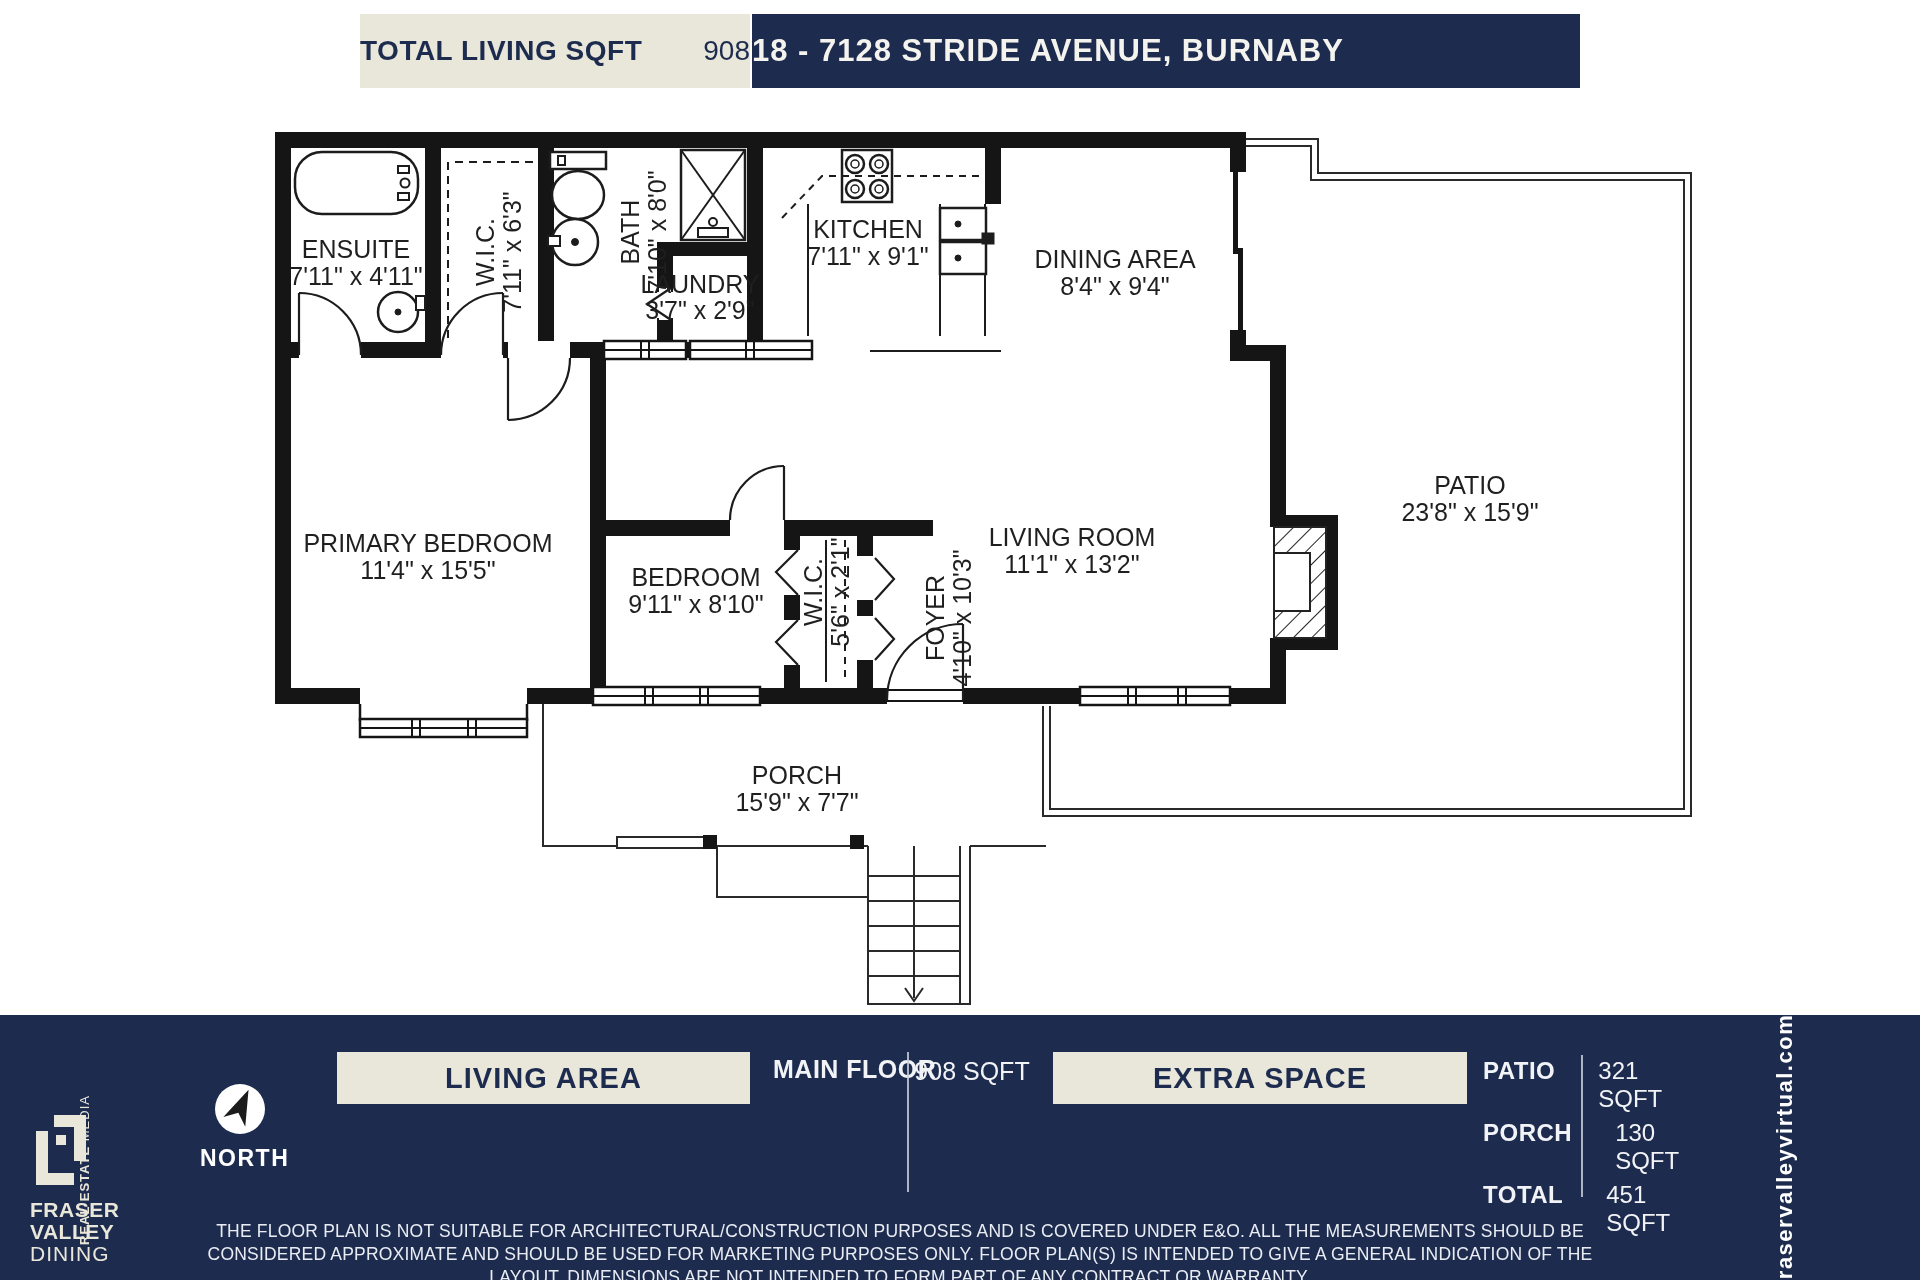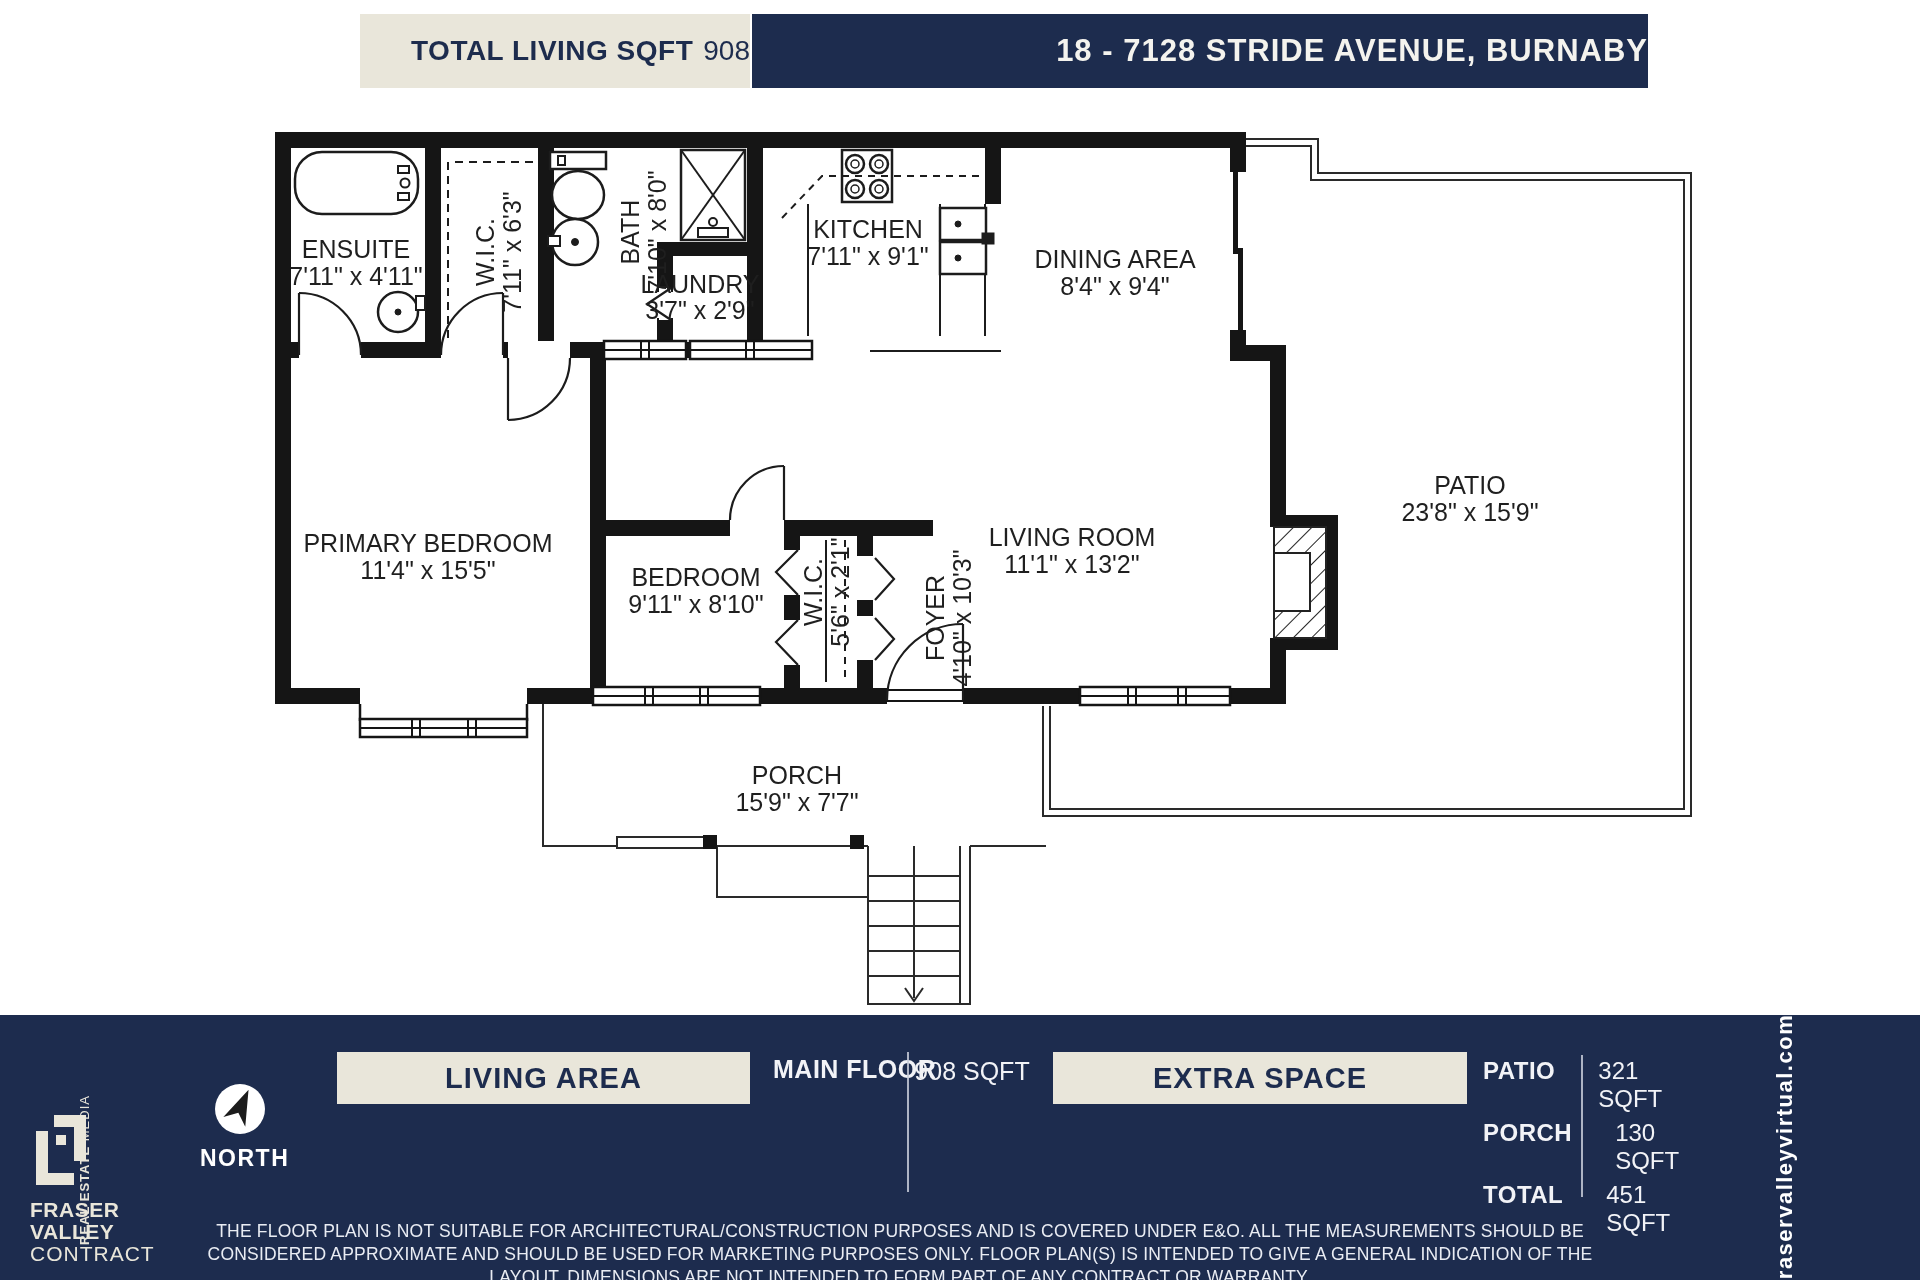--- a/index.html
+++ b/index.html
@@ -1,23 +1,23 @@
 <!DOCTYPE html>
 <html><head>
 <meta charset="utf-8">
 <style>
   html,body{margin:0;padding:0;background:#ffffff;}
   .page{position:relative;width:1920px;height:1280px;background:#ffffff;overflow:hidden;
         font-family:"Liberation Sans",sans-serif;}
   
-  .hdr-box{position:absolute;top:14px;height:74px;display:flex;align-items:center;justify-content:flex-end;}
+  .hdr-box{position:absolute;top:14px;height:74px;display:flex;align-items:center;justify-content:space-between;}
   .hdr-total{left:360px;width:390px;background:#e9e6da;}
   .hdr-total .t{color:#1d2c4e;font-size:28px;font-weight:800;letter-spacing:.5px;}
   .hdr-total .v{color:#1d2c4e;font-size:28px;font-weight:400;margin-left:10px;}
-  .hdr-addr{left:752px;width:896px;background:#1d2c4e;}
+  .hdr-addr{left:752px;width:828px;background:#1d2c4e;}
   .hdr-addr .a{color:#f4f3ee;font-size:31px;font-weight:700;letter-spacing:1px;}
   
   .plan{position:absolute;left:0;top:0;}
   
   .footer{position:absolute;left:0;top:1015px;width:1920px;height:265px;background:#1d2c4e;}
   .fbox{position:absolute;height:52px;background:#e9e6da;display:flex;align-items:center;justify-content:center;}
   .fbox span{color:#1d2c4e;font-size:29px;font-weight:800;letter-spacing:1px;}
   .fbox-living{left:337px;top:37px;width:413px;}
   .fbox-extra{left:1053px;top:37px;width:414px;}
   .ftxt{position:absolute;color:#f2f3f7;white-space:nowrap;}
@@ -347,21 +347,21 @@
 
     <div class="brand">
       <svg width="60" height="74" viewBox="0 0 60 74">
         <path d="M6,18 H18 V60 H44 V72 H6 Z" fill="#e9e6da"></path>
         <path d="M24,2 H56 V48 H44 V14 H24 Z" fill="#e9e6da"></path>
         <rect x="26" y="22" width="10" height="10" fill="#e9e6da"></rect>
       </svg>
       <div class="brand-names">
         <div>FRASER</div>
         <div>VALLEY</div>
-        <div class="light">CONTRACT</div>
+        <div class="light">DINING</div>
       </div>
     </div>
     <div class="vert-tag">
       <b>REAL ESTATE</b>
       <span>MEDIA</span>
     </div>
 
     <div class="north">
       <svg width="52" height="52" viewBox="0 0 52 52" style="display:block;margin:0 auto;">
         <circle cx="26" cy="26" r="25" fill="#ffffff"></circle>

